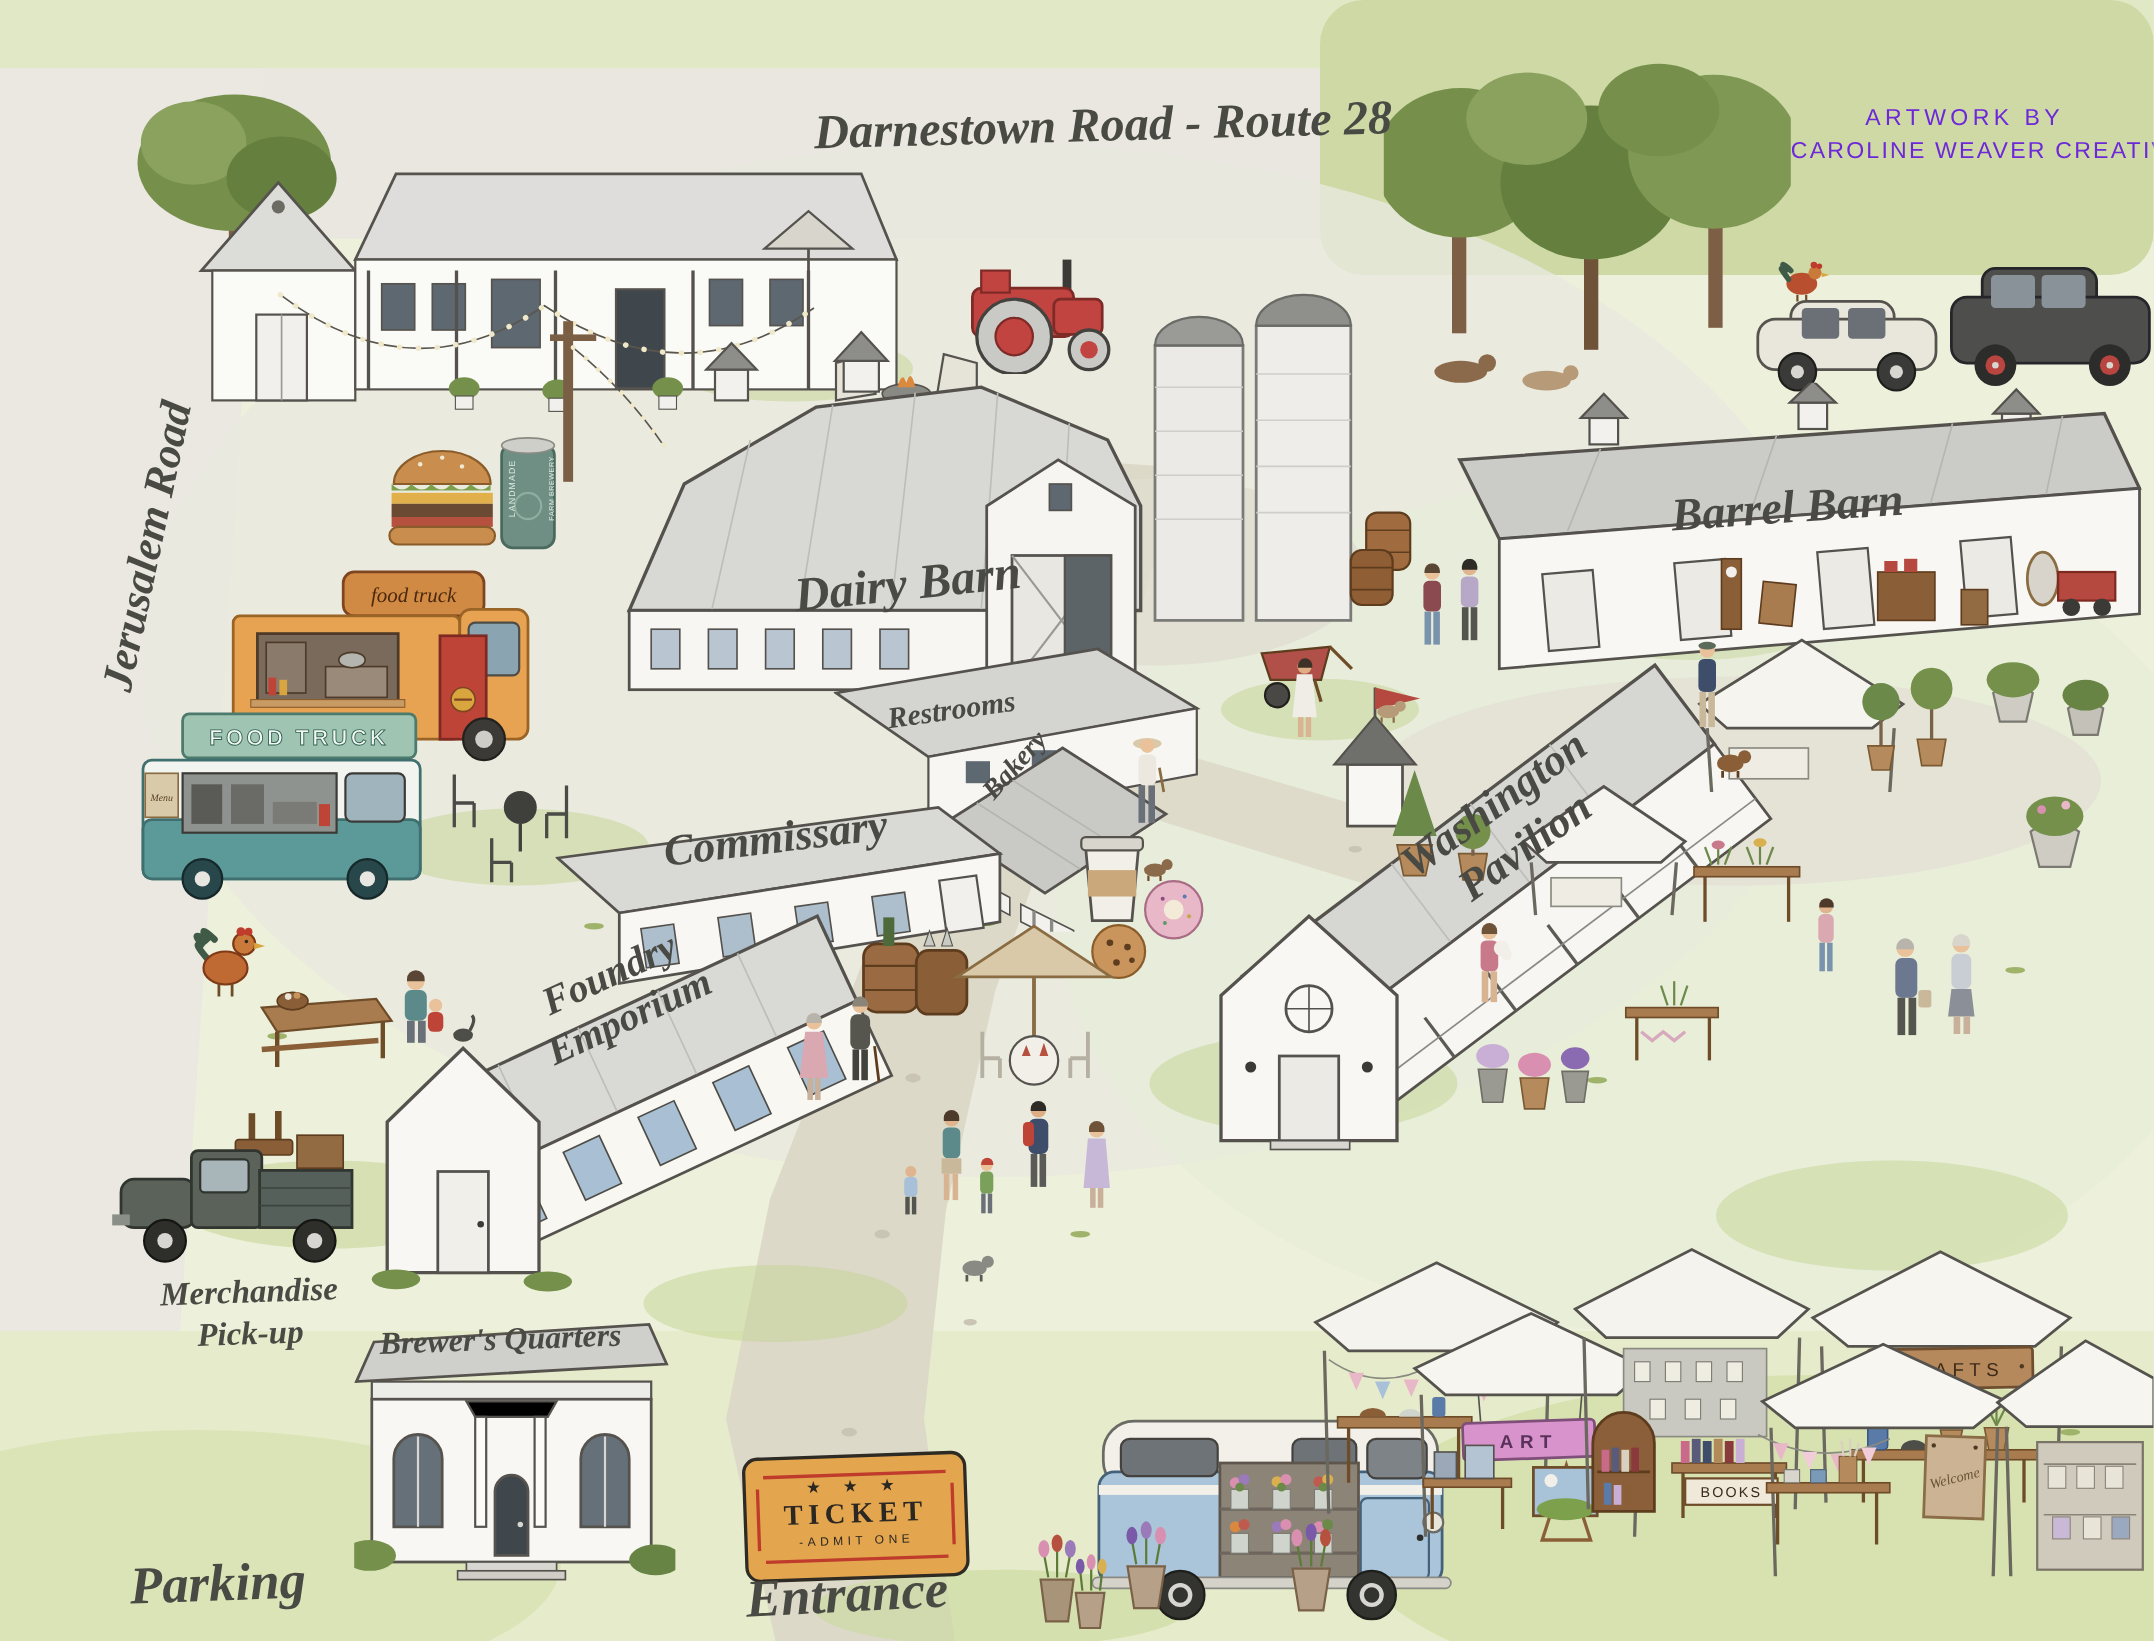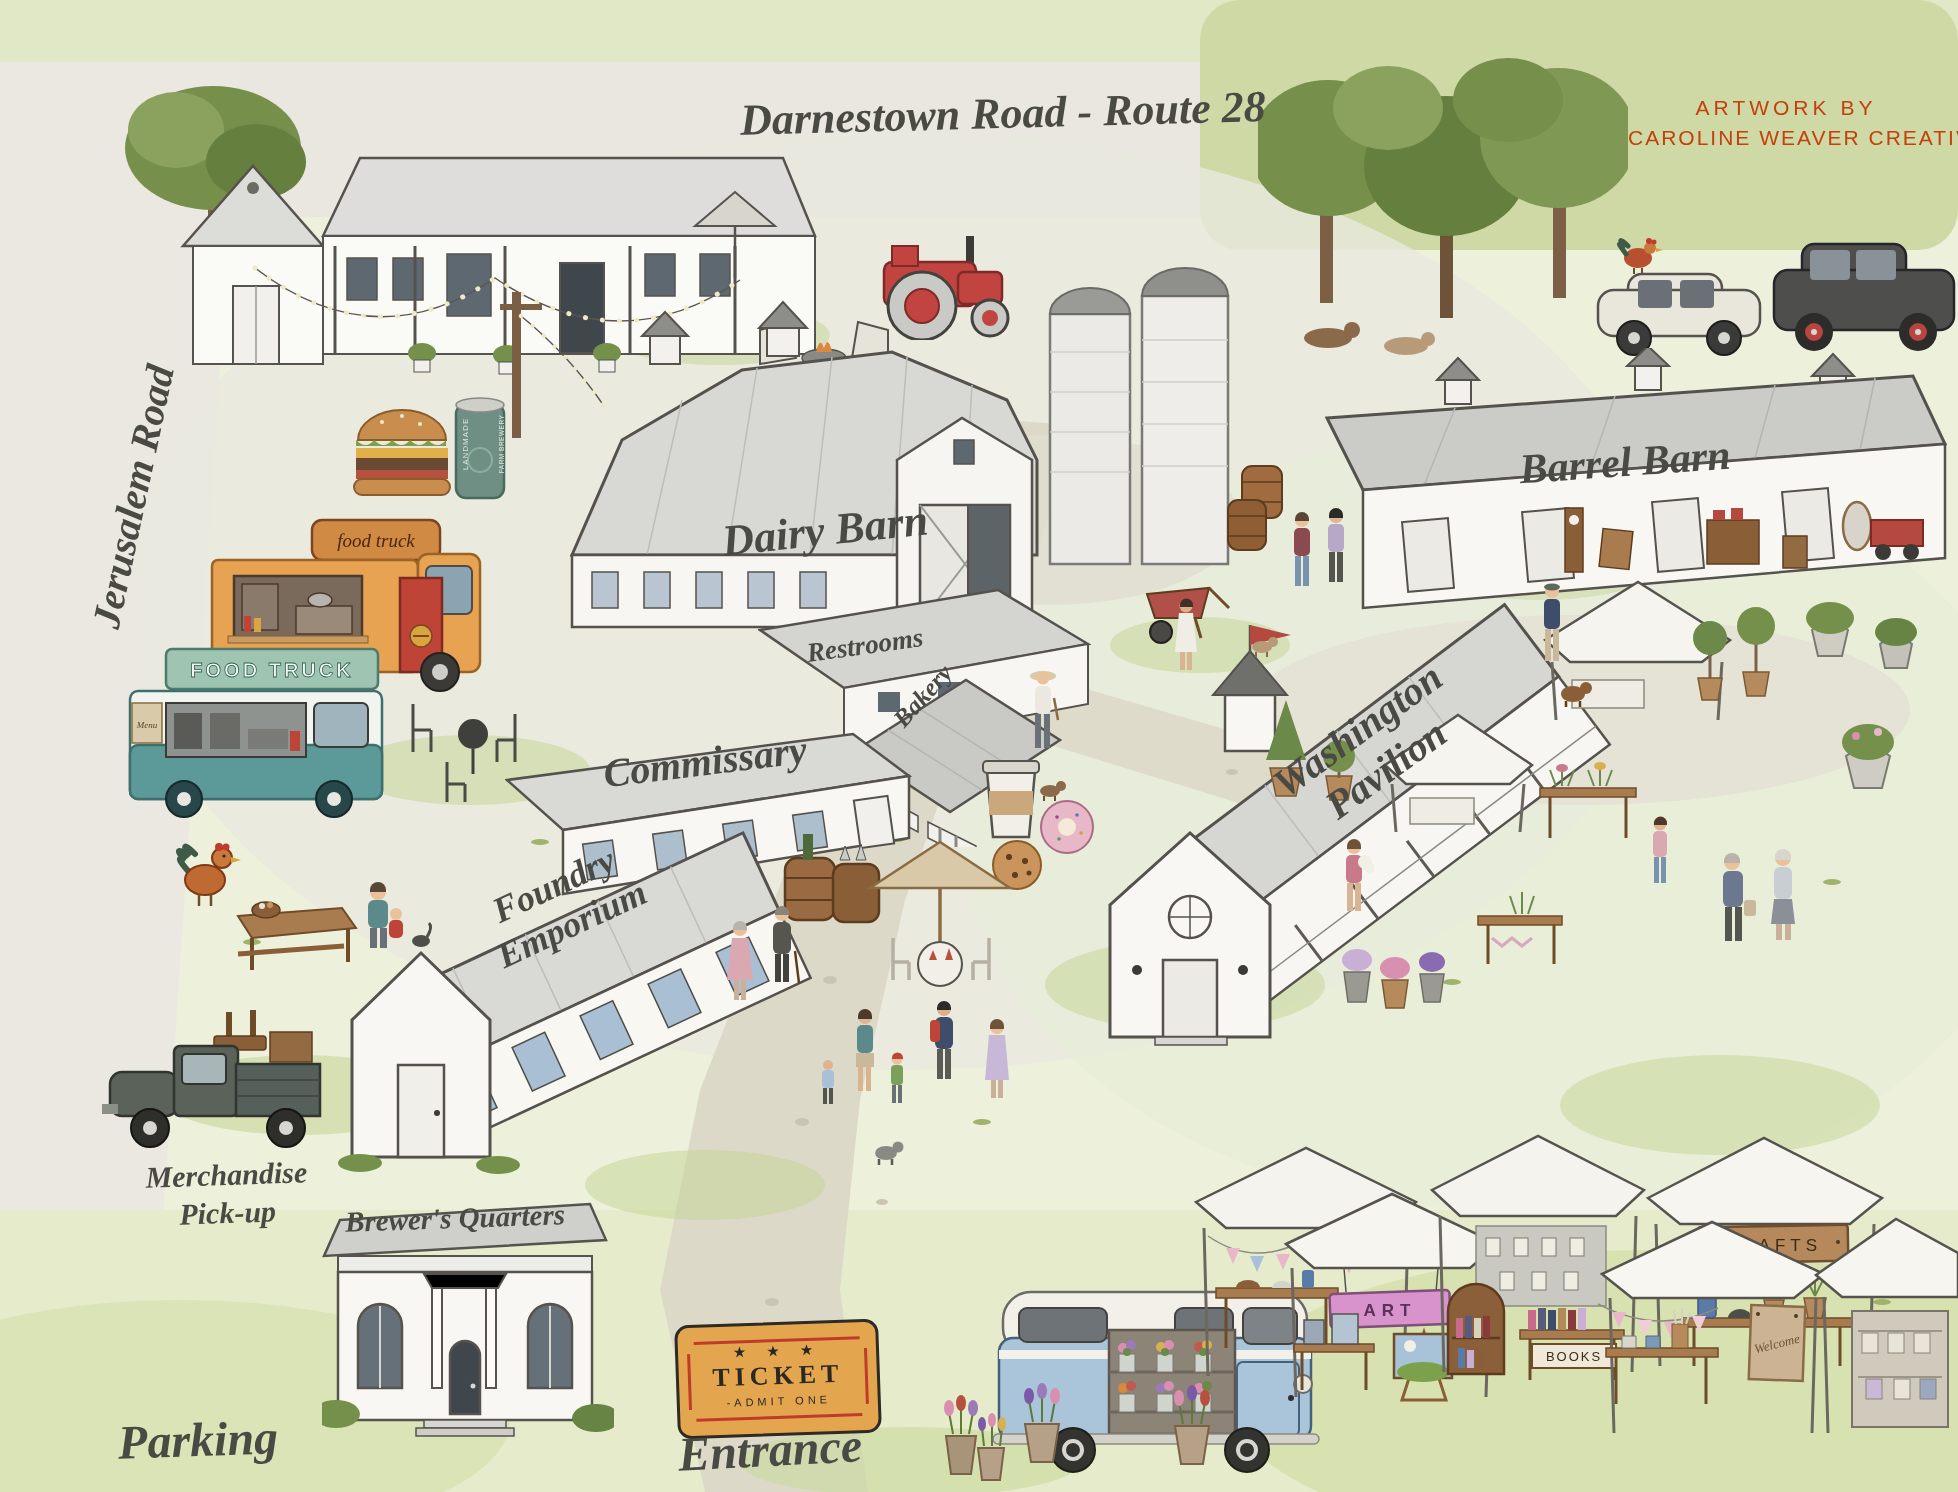--- a/index.html
+++ b/index.html
@@ -86,21 +86,21 @@
     <g>
       <ellipse cx="70" cy="300" rx="24" ry="10" fill="#8a6a4a"></ellipse>
         <circle cx="94" cy="292" r="8" fill="#8a6a4a"></circle>
       <ellipse cx="148" cy="308" rx="22" ry="9" fill="#b79b79"></ellipse>
         <circle cx="170" cy="301" r="7" fill="#b79b79"></circle>
     </g>
   </svg>
 
   <div class="scr" style="left:740px;top:88px;width:520px;font-size:44px;transform:rotate(-1.5deg)">Darnestown Road - Route 28</div>
   <div class="scr" style="left:-42px;top:473px;width:350px;font-size:40px;transform:rotate(-78deg)">Jerusalem Road</div>
-  <div class="prt" style="left:1628px;top:96px;width:316px;color:#c2410c;text-transform:uppercase">
+  <div class="prt" style="left:1628px;top:96px;width:316px;color:#6d28d9;text-transform:uppercase">
     <div style="font-size:21px;letter-spacing:4px">Artwork By</div>
     <div style="font-size:21px;letter-spacing:2px;margin-top:6px">Caroline Weaver Creative</div>
   </div>
 
   <svg class="abs" style="left:175px;top:128px" width="655" height="268">
     <polygon points="8,118 78,38 148,118" fill="#dcdcd8" stroke="#56534e" stroke-width="2.5"></polygon>
     <rect x="18" y="118" width="130" height="118" fill="#fafaf6" stroke="#56534e" stroke-width="2"></rect>
     <rect x="58" y="158" width="46" height="78" fill="#f1f0ec" stroke="#56534e" stroke-width="2"></rect>
     <line x1="81" y1="158" x2="81" y2="236" stroke="#9a9a94" stroke-width="1.5"></line>
     <circle cx="78" cy="60" r="6" fill="#6b6b64"></circle>

